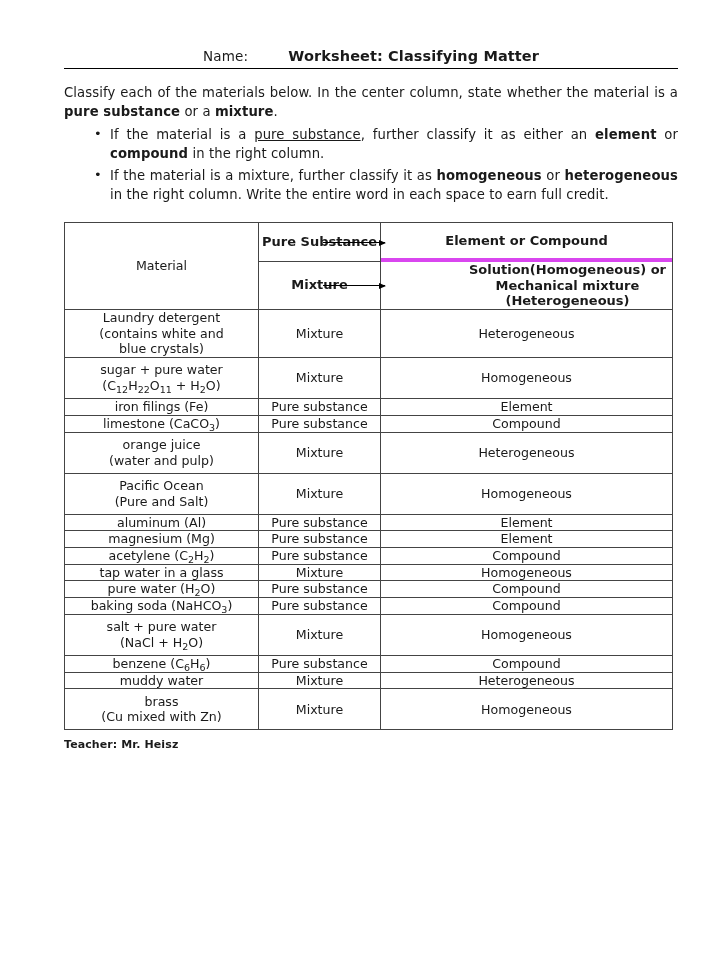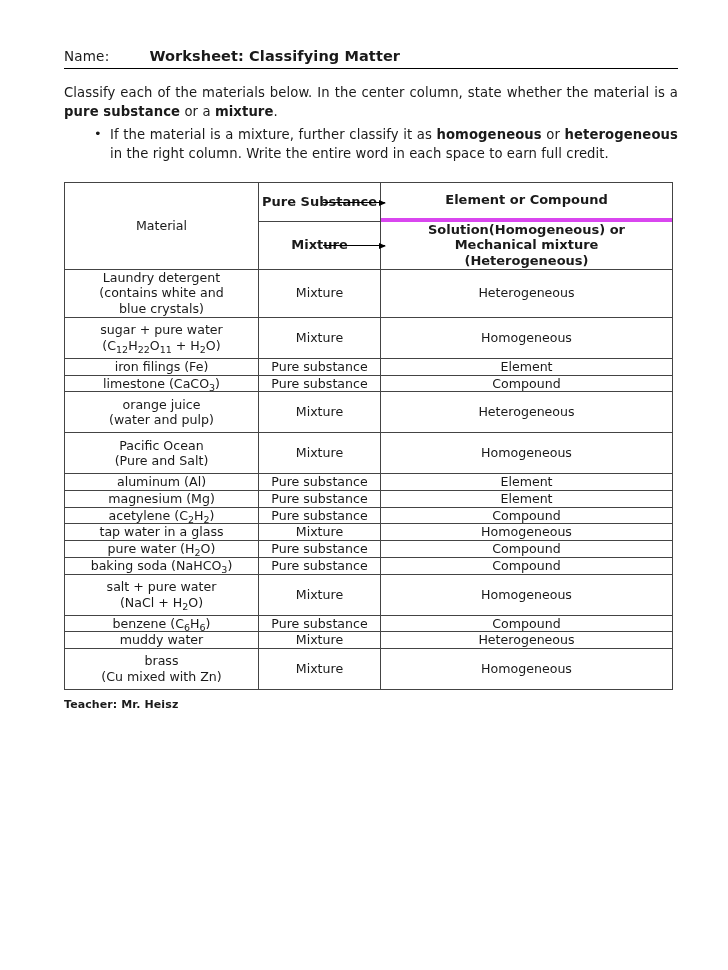--- a/index.html
+++ b/index.html
@@ -21,21 +21,21 @@
     width: 728px;
     height: 970px;
     box-sizing: border-box;
     padding: 38px 50px 0 64px;
   }
 
   
   .header {
     display: flex;
     align-items: flex-end;
-    justify-content: flex-start;
+    justify-content: center;
     height: 26px;
   }
   .name-label {
     font-size: 13.5px;
     letter-spacing: .2px;
     white-space: nowrap;
   }
   .worksheet-title {
     font-size: 14.5px;
     font-weight: bold;
@@ -142,20 +142,21 @@
   }
   .right-top {
     height: 39px;
     border-bottom: 4px solid #d946ef;
   }
   .right-bot {
     height: 46px;
     line-height: 1.2;
     text-align: center;
     padding: 0 6px;
+    justify-content: flex-end;
   }
   
   .arrow {
     position: absolute;
     height: 0;
     border-top: 1.3px solid #000;
     z-index: 5;
   }
   .arrow::after {
     content: "";
@@ -197,20 +198,23 @@
     <span class="name-label">Name:</span>
     <span class="worksheet-title">Worksheet: Classifying Matter</span>
   </div>
   <hr class="header-rule">
 
   <div class="intro">
     <span>Classify each of the materials below.  In the center column, state whether the material is a </span><b>pure substance</b><span> or a </span><b>mixture</b><span>.</span>
   </div>
 
   <ul class="bullets">
+    <li>
+      <span>If the material is a </span><span class="u">pure substance</span><span>, further classify it as either an </span><b>element</b><span> or </span><b>compound</b><span> in the right column.</span>
+    </li>
     <li>
       <span>If the material is a mixture, further classify it as </span><b>homogeneous</b><span> or </span><b>heterogeneous</b><span> in the right column. Write the entire word in each space to earn full credit.</span>
     </li>
   </ul>
 
   <table class="matter">
     <colgroup>
       <col class="c1">
         <col class="c2">
         <col class="c3">

